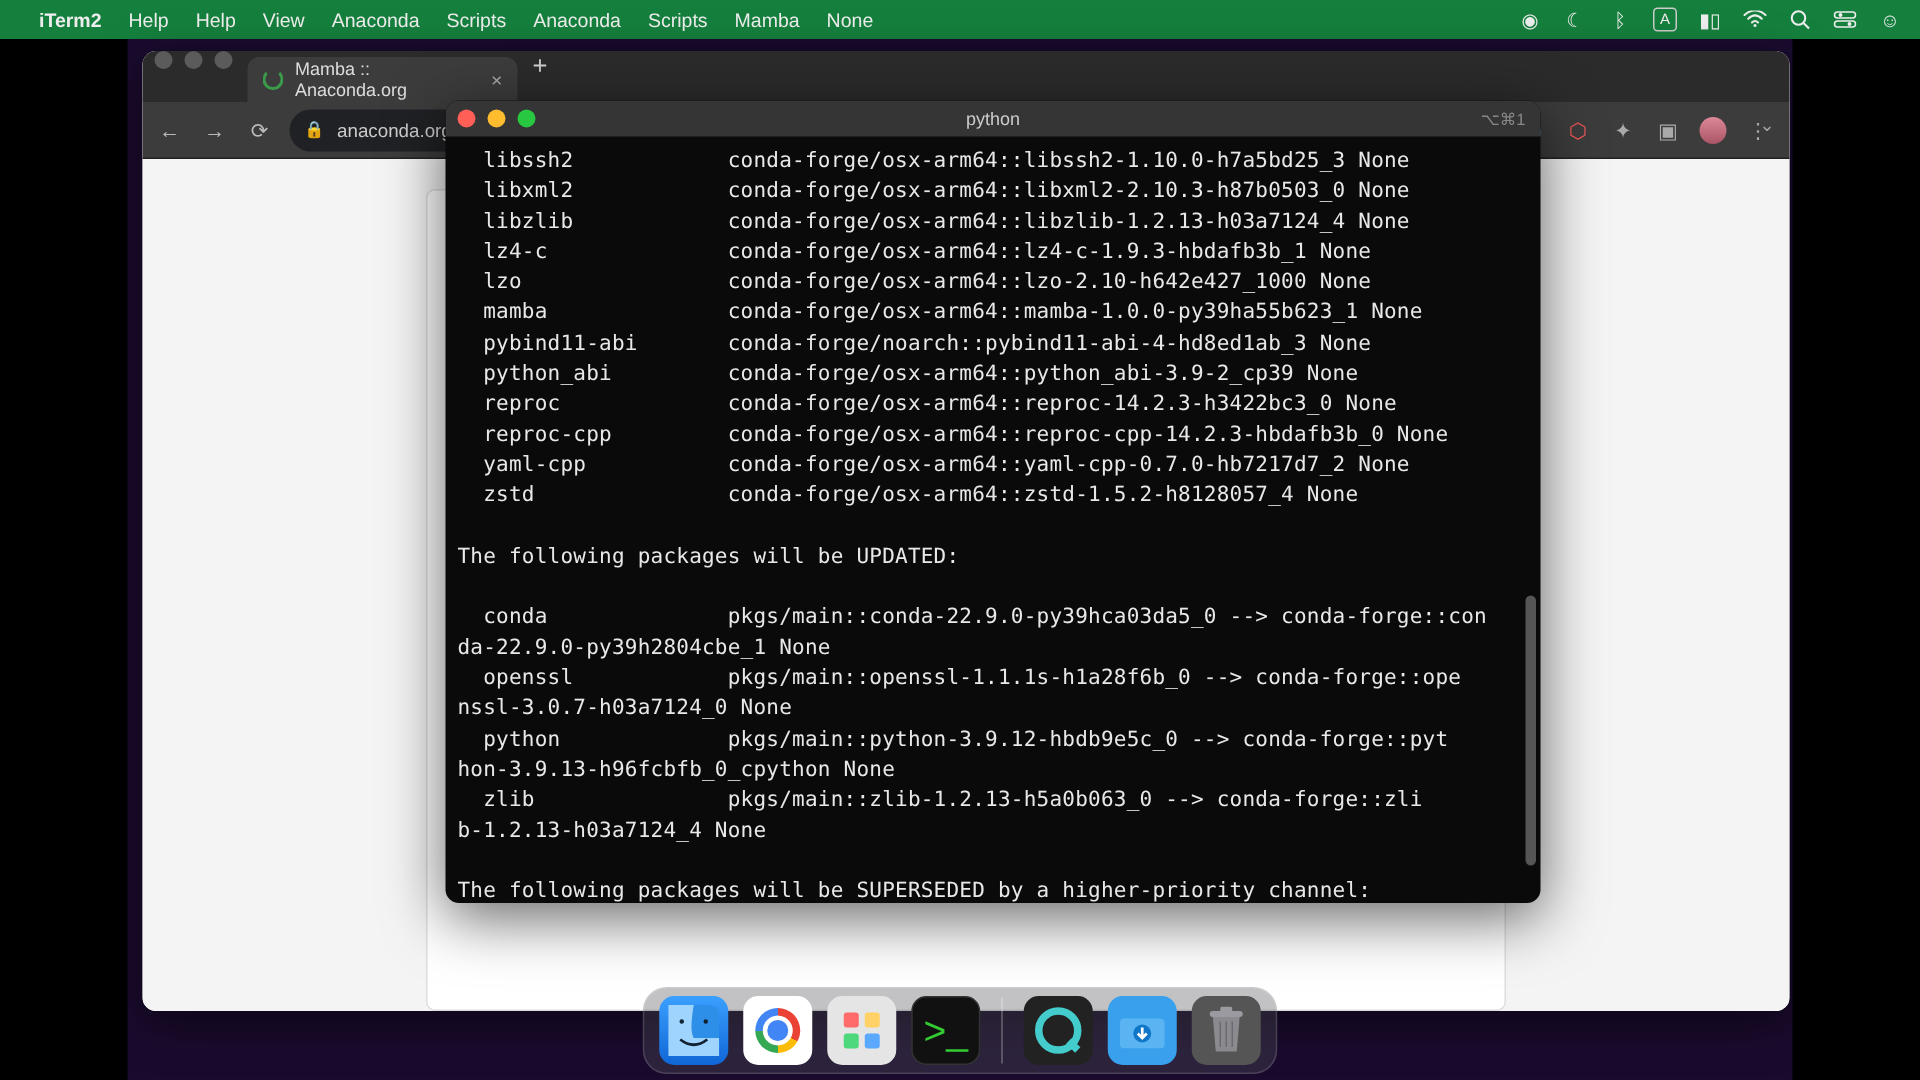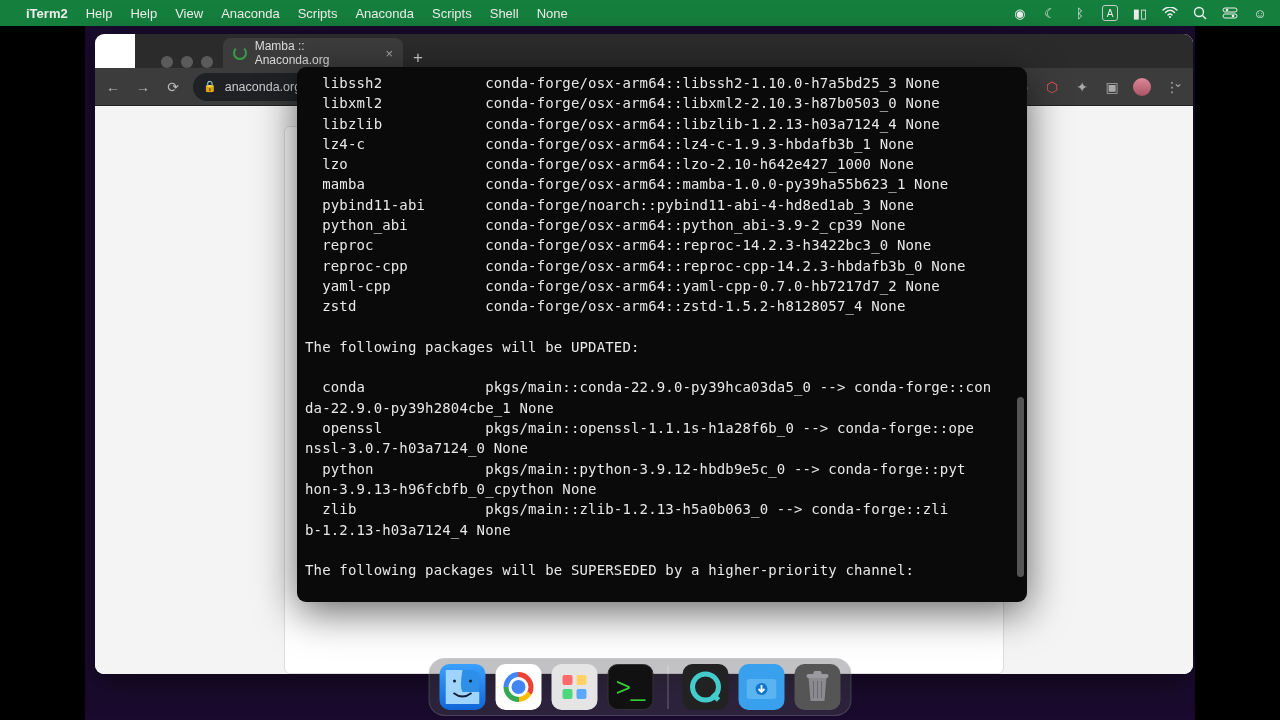--- a/index.html
+++ b/index.html
@@ -25,23 +25,22 @@
   
   .letterbox-l, .letterbox-r { position:absolute; top:0; bottom:0; width:85px; background:#000; }
   .letterbox-l{left:0}.letterbox-r{right:0}
   
   .chrome {
     position: absolute; left: 95px; top: 34px; width: 1098px; height: 640px;
     background: #fff; border-radius: 9px; overflow: hidden;
     box-shadow: 0 8px 30px rgba(0,0,0,.5);
   }
   .chrome-tabstrip {
-    height: 34px; background: #2b2b2b; display:flex; align-items:flex-end;
-    padding-left: 26px;
-    margin-left: 40px;
+    height: 34px; background: #2b2b2b; display:flex; align-items:flex-start;
+    padding-left: 8px;
   }
   .traffic { display:flex; gap:8px; margin-right:10px; }
   .tdot{width:12px;height:12px;border-radius:50%}
   .tdot.g{background:#5b5b5b}
   .chrome-tab {
     height: 30px; background:#3c3c3c; border-radius:8px 8px 0 0;
     display:flex; align-items:center; padding:0 10px; gap:8px;
     color:#ddd; font-size:12px; margin-top:4px; width: 180px;
   }
   .chrome-tab .favicon{width:14px;height:14px;border:2px solid #3a9b4a;border-radius:50%;border-top-color:transparent}
@@ -122,21 +121,21 @@
 <div class="menubar">
   <span class="apple"></span>
   <span class="menu-item app-name">iTerm2</span>
   <span class="menu-item">Help</span>
   <span class="menu-item">Help</span>
   <span class="menu-item">View</span>
   <span class="menu-item">Anaconda</span>
   <span class="menu-item">Scripts</span>
   <span class="menu-item">Anaconda</span>
   <span class="menu-item">Scripts</span>
-  <span class="menu-item">Shell</span>
+  <span class="menu-item">Mamba</span>
   <span class="menu-item">None</span>
   <div class="right">
     <span class="ico">◉</span>
     <span class="ico">☾</span>
     <span class="ico">ᛒ</span>
     <span class="ico" style="border:1px solid #ccc;border-radius:3px;font-size:10px;width:16px">A</span>
     <span class="ico">▮▯</span>
     <span class="ico">
       <svg width="16" height="12" viewBox="0 0 16 12">
           <path d="M8 10 L8 10 M1 3 Q8 -3 15 3 M3.5 5.5 Q8 1 12.5 5.5 M6 8 Q8 6 10 8" stroke="#eee" stroke-width="1.4" fill="none" stroke-linecap="round"></path>
@@ -200,20 +199,29 @@
   <div class="chrome-content">
     <div class="page">
       <div class="panel">
         <span>Description</span>
       </div>
     </div>
   </div>
 </div>
 
 <div class="iterm">
+  <div class="iterm-title">
+    <div class="traffic">
+      <div class="tdot r"></div>
+      <div class="tdot y"></div>
+      <div class="tdot gr"></div>
+    </div>
+    <div class="title-text">python</div>
+    <div class="shortcut">⌥⌘1</div>
+  </div>
   <div class="term-body" id="term-body">  libssh2            conda-forge/osx-arm64::libssh2-1.10.0-h7a5bd25_3 None
   libxml2            conda-forge/osx-arm64::libxml2-2.10.3-h87b0503_0 None
   libzlib            conda-forge/osx-arm64::libzlib-1.2.13-h03a7124_4 None
   lz4-c              conda-forge/osx-arm64::lz4-c-1.9.3-hbdafb3b_1 None
   lzo                conda-forge/osx-arm64::lzo-2.10-h642e427_1000 None
   mamba              conda-forge/osx-arm64::mamba-1.0.0-py39ha55b623_1 None
   pybind11-abi       conda-forge/noarch::pybind11-abi-4-hd8ed1ab_3 None
   python_abi         conda-forge/osx-arm64::python_abi-3.9-2_cp39 None
   reproc             conda-forge/osx-arm64::reproc-14.2.3-h3422bc3_0 None
   reproc-cpp         conda-forge/osx-arm64::reproc-cpp-14.2.3-hbdafb3b_0 None

